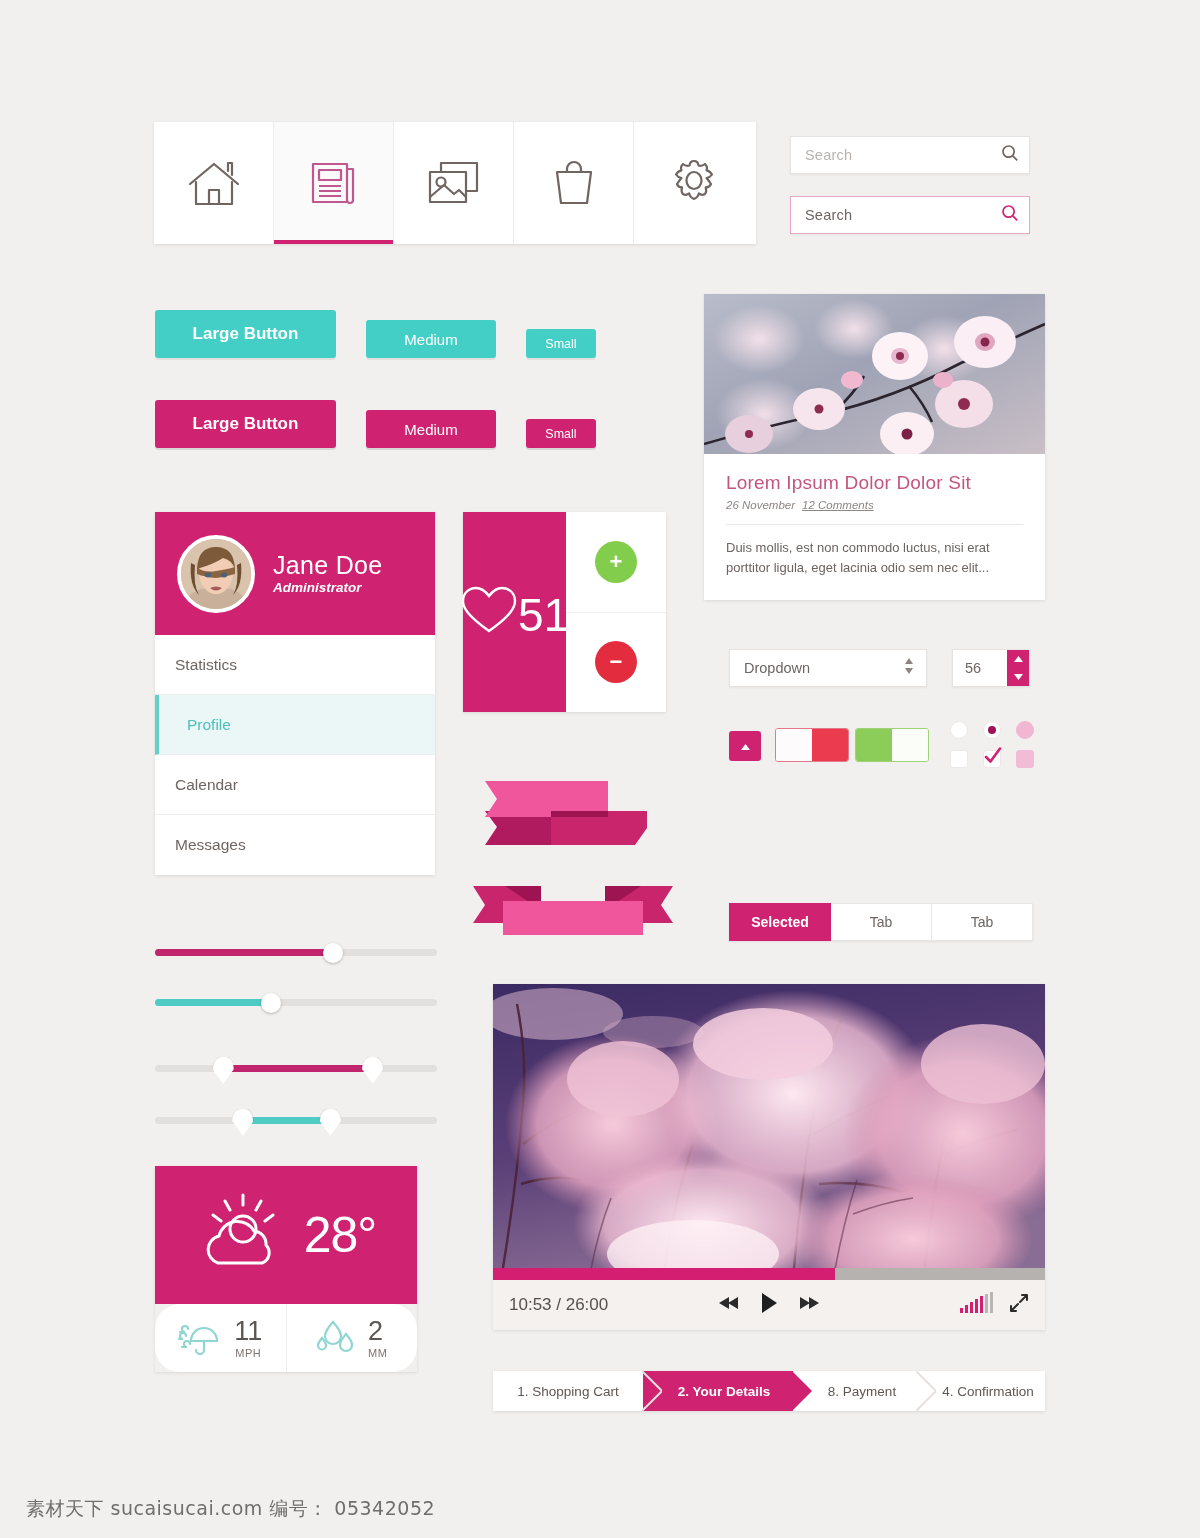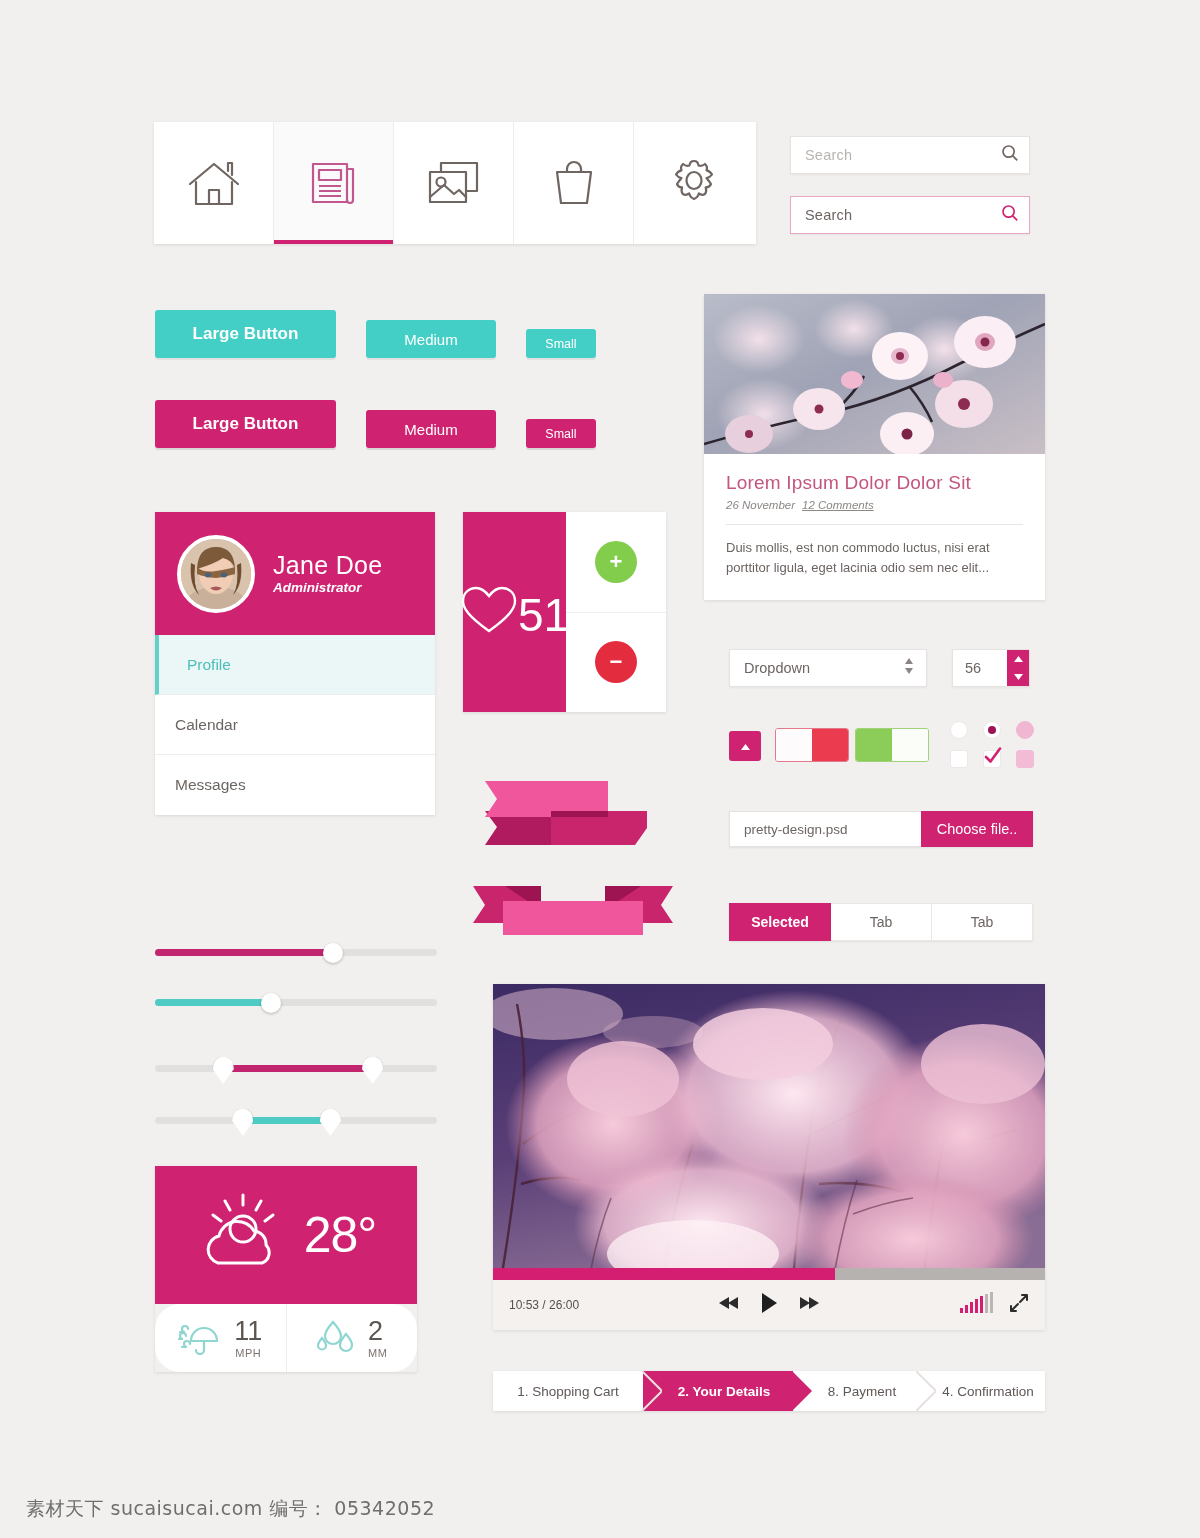--- a/index.html
+++ b/index.html
@@ -159,21 +159,21 @@
   .tab-btn.selected { background: #cf2371; color: #fff; border-color: #cf2371; font-weight: bold; }
 
   
   #video-player { left: 493px; top: 984px; width: 552px; background: #efecea;
     box-shadow: 0 1px 3px rgba(0,0,0,.10); }
   .video-frame { height: 296px; position: relative; overflow: hidden; }
   .progress-bar { position: absolute; left: 0; right: 0; bottom: 0; height: 12px; background: #b5b2b0; }
   .progress-fill { height: 100%; background: #d31e72; }
   .video-bar { height: 50px; display: flex; align-items: center; position: relative;
     padding: 0 16px; background: #f4f1ef; }
-  .vb-time { font-size: 12px; color: #55504d; }
+  .vb-time { font-size: 17px; color: #55504d; }
   .vb-center { position: absolute; left: 0; right: 0; display: flex; align-items: center;
     justify-content: center; gap: 20px; pointer-events: none; }
   .vb-center > * { pointer-events: auto; cursor: pointer; }
   .vb-right { margin-left: auto; display: flex; align-items: center; gap: 16px; }
   .vol-bars { display: flex; align-items: flex-end; gap: 2px; height: 16px; cursor: pointer; }
   .vol-bars i { width: 3px; background: #d31e72; display: block; }
 
   
   #steps { left: 493px; top: 1371px; width: 552px; height: 40px; display: flex;
     background: #fff; box-shadow: 0 1px 3px rgba(0,0,0,.10); }
@@ -297,20 +297,21 @@
           <path d="M29 49 q6 -3 12 0 q-6 5 -12 0 Z" fill="#a85a58"></path>
           <path d="M14 26 q-2 20 4 30 q-10 -10 -8 -32 Z" fill="#6f4d31"></path>
           <path d="M56 26 q2 20 -4 30 q10 -10 8 -32 Z" fill="#6f4d31"></path>
         </svg>
       </div>
       <div class="profile-meta">
         <div class="profile-name">Jane Doe</div>
         <div class="profile-role">Administrator</div>
       </div>
     </div>
+    <div class="menu-item">Statistics</div>
     <div class="menu-item active">Profile</div>
     <div class="menu-item">Calendar</div>
     <div class="menu-item">Messages</div>
   </div>
 
   <div class="abs" id="likes-widget">
     <div class="likes-left">
       <span>
         <svg width="58" height="50" viewBox="0 0 58 50">
             <path d="M29 46 C8 31 3 23 3 16 C3 8 9 3 16 3 C22 3 26 7 29 11 C32 7 36 3 42 3 C49 3 55 8 55 16 C55 23 50 31 29 46 Z" fill="none" stroke="#fff" stroke-width="2.4"></path>
@@ -519,24 +520,20 @@
   <div class="radio filled" style="left:1016px;top:721px"></div>
 
   <div class="check" style="left:950px;top:750px"></div>
   <div class="check" style="left:983px;top:750px">
     <svg width="20" height="18" viewBox="0 0 20 18" style="position:absolute;left:-1px;top:-4px">
       <path d="M3 10 L7.5 14.5 L17 1.5" fill="none" stroke="#cf2371" stroke-width="2.6" stroke-linecap="round" stroke-linejoin="round"></path>
     </svg>
   </div>
   <div class="check filled" style="left:1016px;top:750px"></div>
 
-  <div class="abs" id="file-upload">
-    <span class="file-name">pretty-design.psd</span>
-    <span class="file-btn">Choose file..</span>
-  </div>
 
   <div class="abs" id="tab-group">
     <div class="tab-btn selected">Selected</div>
     <div class="tab-btn">Tab</div>
     <div class="tab-btn">Tab</div>
   </div>
 
   <div class="abs" id="video-player">
     <div class="video-frame">
       <svg width="552" height="296" viewBox="0 0 552 296" preserveAspectRatio="none">

